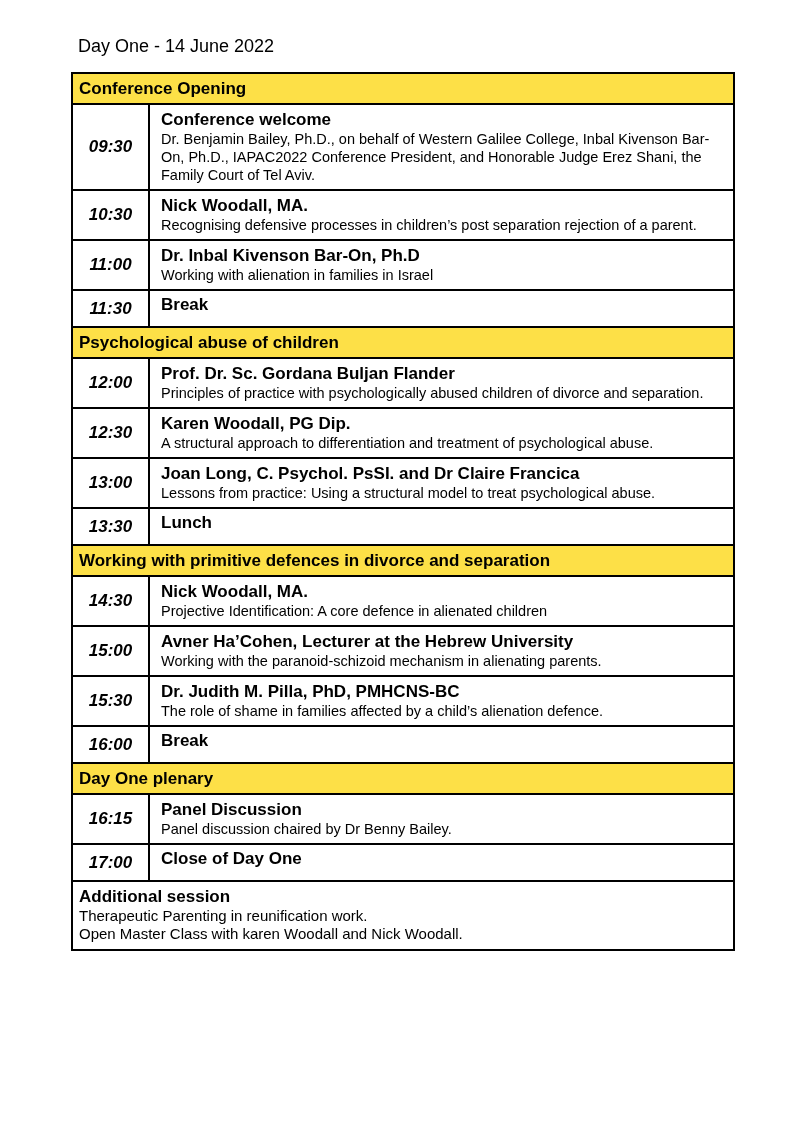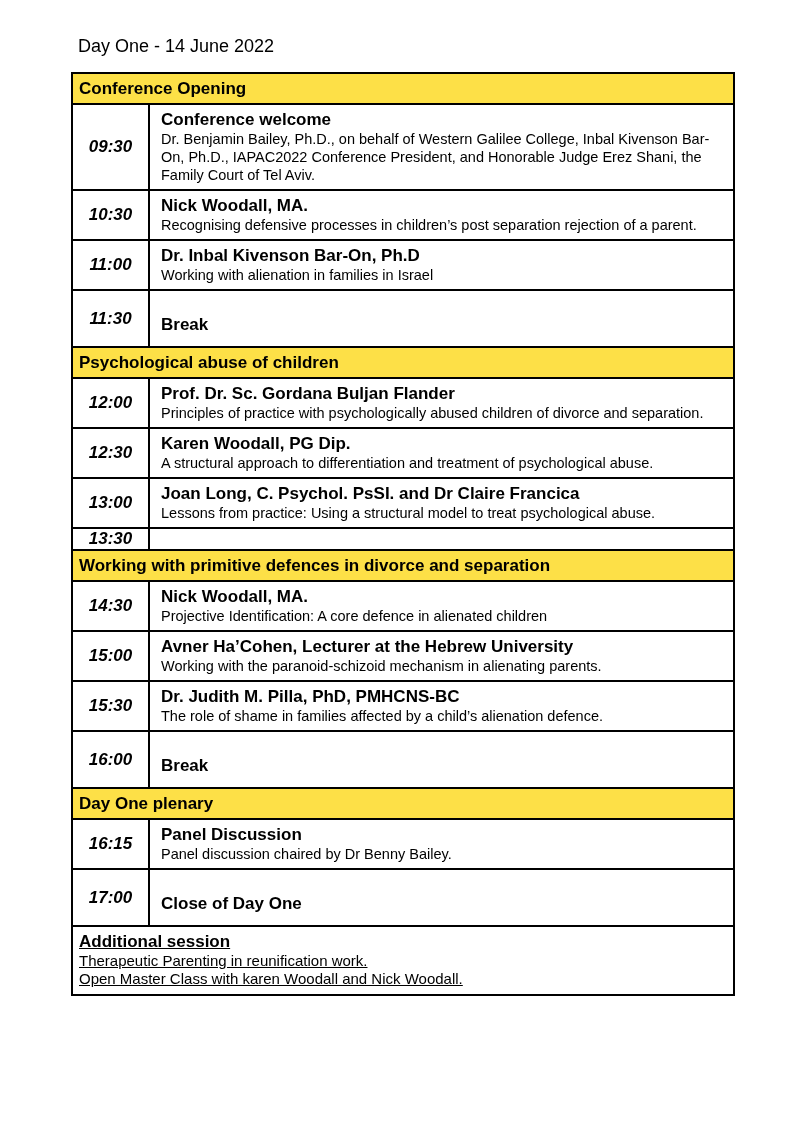--- a/index.html
+++ b/index.html
@@ -50,34 +50,33 @@
     font-size: 17px;
     font-style: italic;
   }
   .body-cell {
     flex: 1;
     padding: 4px 8px 5px 11px;
     display: flex;
     flex-direction: column;
     justify-content: center;
   }
-  .row-simple .body-cell { padding-top: 23px; padding-bottom: 11px; }
+  .row-simple .body-cell { padding-top: 3px; padding-bottom: 11px; }
   .session-title {
     font-weight: 700;
     font-size: 17px;
     line-height: 21px;
   }
   .session-desc {
     font-size: 14.5px;
     line-height: 18px;
   }
   .additional {
     border-top: 2px solid #000000;
     padding: 5px 10px 6px 6px;
-    text-decoration: underline;
   }
   .additional-title {
     font-weight: 700;
     font-size: 17px;
     line-height: 20px;
   }
   .additional-line {
     font-size: 15px;
     line-height: 18px;
   }
@@ -145,20 +144,23 @@
     <div class="row">
       <div class="time-cell">13:00</div>
       <div class="body-cell">
         <div class="session-title">Joan Long, C. Psychol. PsSI. and Dr Claire Francica</div>
         <div class="session-desc">Lessons from practice: Using a structural model to treat psychological abuse.</div>
       </div>
     </div>
 
     <div class="row row-simple">
       <div class="time-cell">13:30</div>
+      <div class="body-cell">
+        <div class="session-title">Lunch</div>
+      </div>
     </div>
 
     <div class="section-header">Working with primitive defences in divorce and separation</div>
 
     <div class="row">
       <div class="time-cell">14:30</div>
       <div class="body-cell">
         <div class="session-title">Nick Woodall, MA.</div>
         <div class="session-desc">Projective Identification: A core defence in alienated children</div>
       </div>

